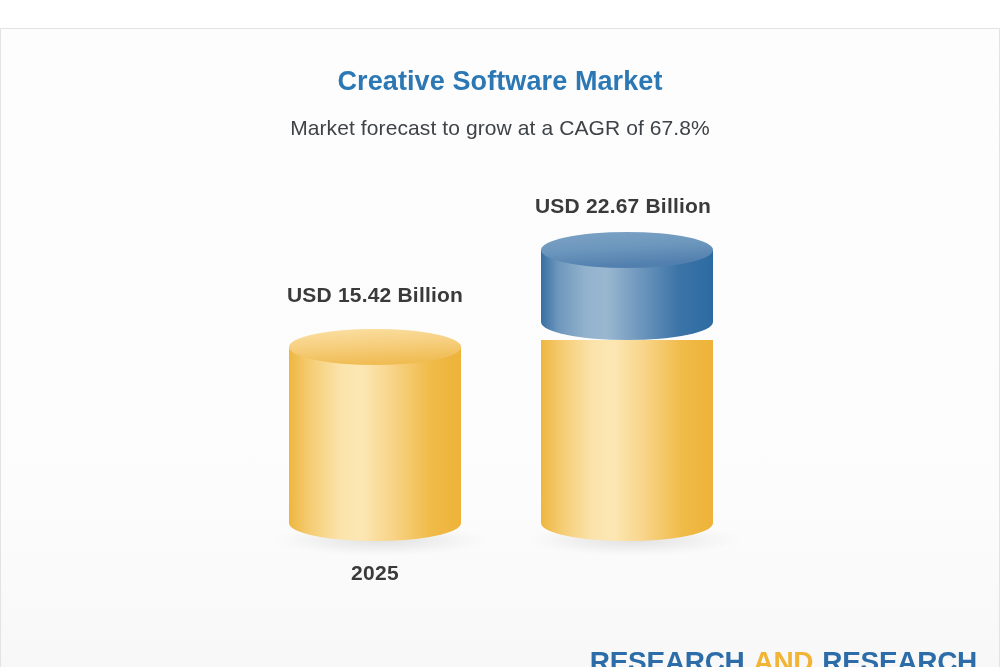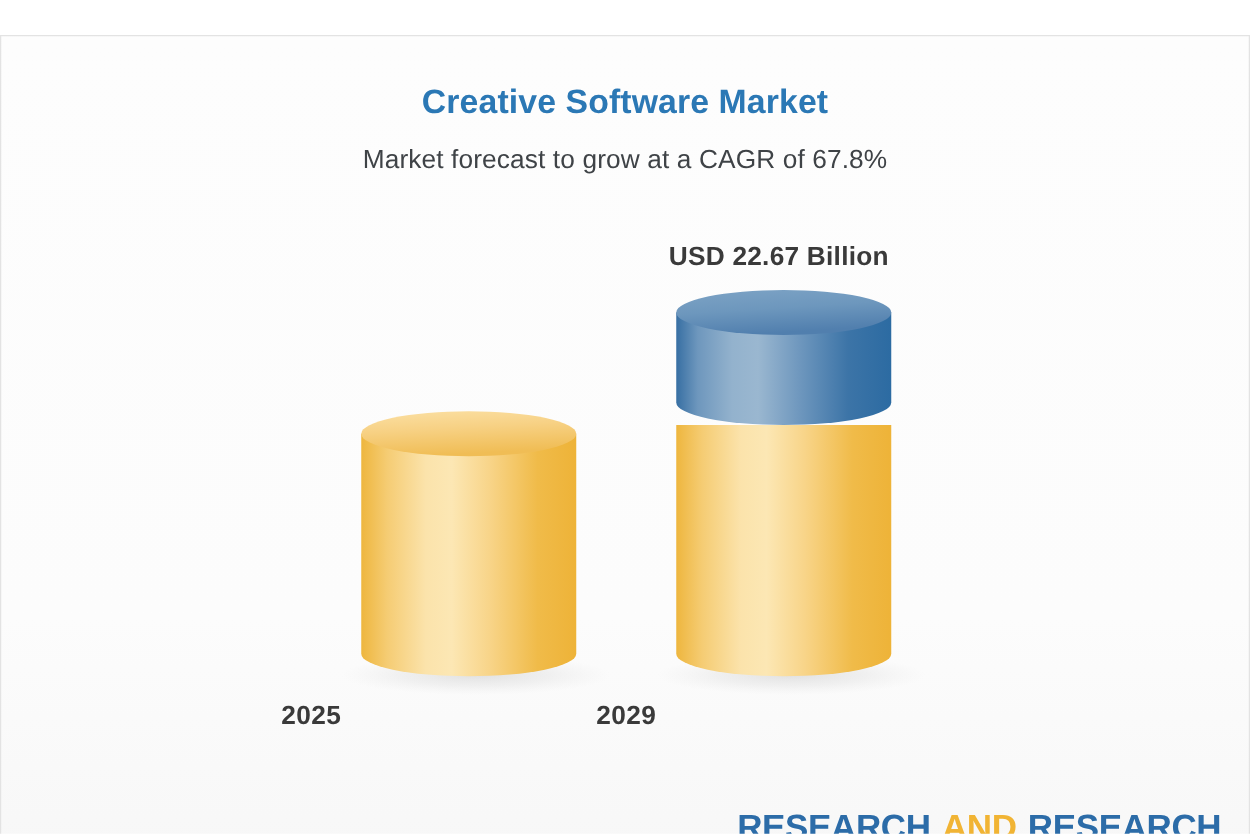--- a/index.html
+++ b/index.html
@@ -60,21 +60,21 @@
     font-size:21px;
     font-weight:bold;
     color:#3a3a3a;
     letter-spacing:0.2px;
     white-space:nowrap;
   }
 
   .year-label {
     position:absolute;
     width:300px;
-    text-align:left;
+    text-align:center;
     font-size:21px;
     font-weight:bold;
     color:#3a3a3a;
     letter-spacing:0.3px;
   }
 
   
   .footer {
     position:absolute;
     left:0; right:0; bottom:0;
@@ -190,26 +190,26 @@
 
         <path d="M 540 221
                  L 540 293
                  A 86 18 0 0 0 712 293
                  L 712 221 Z" fill="url(#gradBlueBody)"></path>
 
         <ellipse cx="626" cy="221" rx="86" ry="18" fill="url(#gradBlueCap)"></ellipse>
       </g>
     </svg>
 
+    <div class="value-label" style="left:224px; top:254px;">USD 15.42 Billion</div>
 
     <div class="value-label" style="left:472px; top:165px;">USD 22.67 Billion</div>
 
     <div class="year-label" style="left:224px; top:532px;">2025</div>
 
-    <div class="year-label" style="left:476px; top:532px;">2029</div>
   </div>
 
   <div class="footer">
 
     <div class="logo">
       <div class="logo-main"><span class="logo-word-blue">RESEARCH</span><span style="display:inline-block;width:9px;"></span><span class="logo-word-gold">AND</span><span style="display:inline-block;width:9px;"></span><span class="logo-word-blue">RESEARCH</span></div>
     </div>
   </div>
 
 </div>

